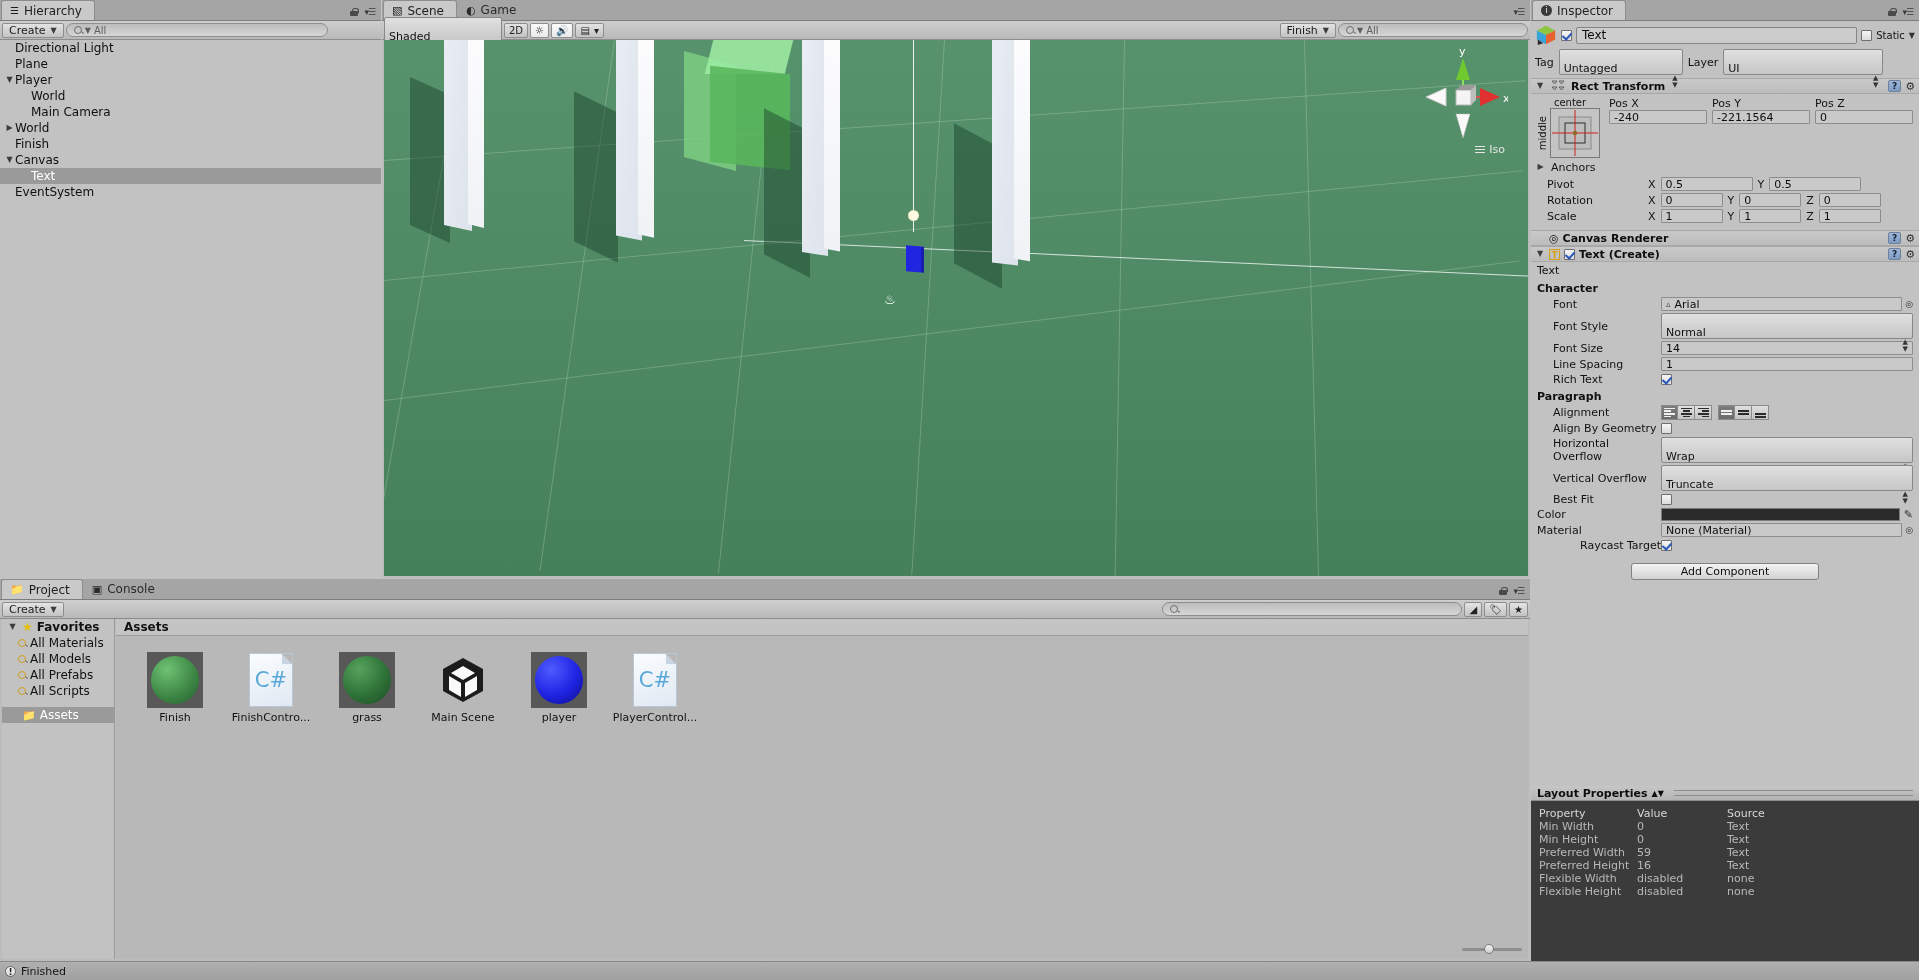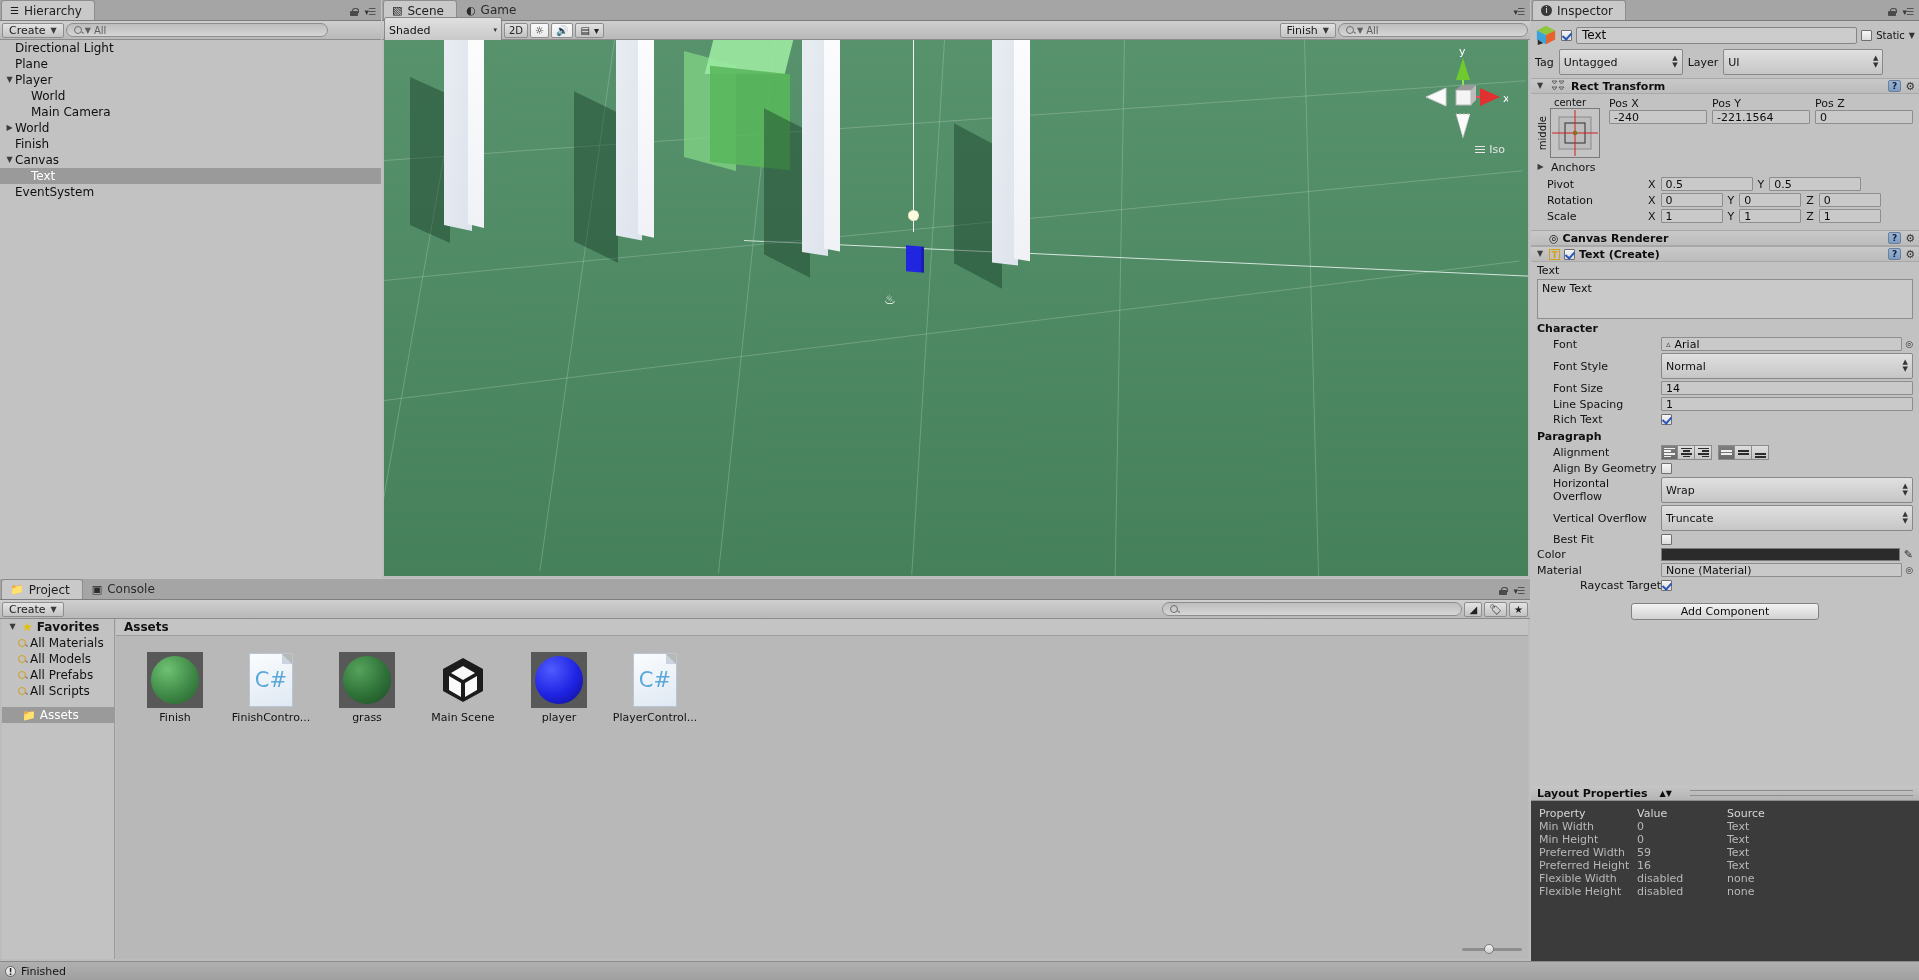--- a/index.html
+++ b/index.html
@@ -160,22 +160,23 @@
   }
   .namefield {
     flex:1; height:17px; background:#ccc; border:1px solid #858585; border-radius:2px;
     display:flex; align-items:center; padding:0 5px; font-size:12px; color:#0c0c0c;
   }
   .statictxt { font-size:10px; color:#121212; }
   .row { display:flex; align-items:center; gap:5px; padding:1px 4px; }
   .lbl { font-size:11px; color:#121212; }
   .dd {
     height:15px; background:linear-gradient(#e0e0e0,#c6c6c6); border:1px solid #888;
-    border-radius:2px; display:flex; align-items:center; padding:12px 4px; font-size:11px; color:#111;
+    border-radius:2px; display:flex; align-items:flex-start; padding:12px 4px; font-size:11px; color:#111;
     position:relative;
+    flex-direction:column;
   }
   .dd .updown { margin-left:auto; font-size:7px; line-height:7px; color:#333; text-align:center; }
   .comp-header {
     height:16px; display:flex; align-items:center; gap:4px;
     background:linear-gradient(#c9c9c9,#bcbcbc);
     border-top:1px solid #a8a8a8; border-bottom:1px solid #a8a8a8;
     padding:0 4px; font-weight:bold; font-size:11px; color:#0d0d0d;
   }
   .comp-header .tri { width:10px; }
   .helpico { width:13px;height:12px;border:1px solid #6d7f99; border-radius:2px;
@@ -210,21 +211,21 @@
   .addcomp {
     margin:10px auto 0 auto; width:188px; height:17px;
     background:linear-gradient(#f3f3f3,#d2d2d2); border:1px solid #828282; border-radius:3px;
     display:flex; align-items:center; justify-content:center; font-size:11px; color:#0d0d0d;
   }
 
   
   .layoutprops { position:absolute; left:0; right:0; bottom:0; height:175px; background:#3b3b3b; color:#b8b8b8; }
   .lp-head {
     height:15px; background:linear-gradient(#c6c6c6,#b4b4b4); border-bottom:1px solid #8d8d8d;
-    display:flex; align-items:center; gap:12px; padding-left:6px; font-size:11px; font-weight:bold; color:#0d0d0d;
+    display:flex; align-items:center; gap:4px; padding-left:6px; font-size:11px; font-weight:bold; color:#0d0d0d;
   }
   .lp-head .lines { flex:1; height:6px; border-top:1px solid #8d8d8d; border-bottom:1px solid #8d8d8d; margin:0 6px; }
   .lp-table { padding:6px 8px 0 8px; font-size:11px; }
   .lp-row { display:flex; height:13px; align-items:center; }
   .lp-row.head { color:#d6d6d6; font-weight:normal; }
   .lp-c1 { width:98px; }
   .lp-c2 { width:90px; }
   .lp-note { padding:10px 8px 0 8px; font-size:11px; color:#c4c4c4; }
 
   
@@ -708,23 +709,20 @@
         <span style="display:inline-block;width:11px;height:11px;border:1px solid #d4a017;color:#d4a017;font-size:9px;line-height:10px;text-align:center;">T</span>
         <span class="cb on"></span>
         <span>Text (Create)</span>
         <span style="margin-left:auto;display:flex;gap:4px;align-items:center;">
           <span class="helpico">?</span>
           <span class="gearico">⚙</span>
         </span>
       </div>
 
       <div style="font-size:11px; color:#121212; padding:2px 0 2px 6px;">Text</div>
-      <div class="textarea">
-        <span>New Text</span>
-      </div>
 
       <div class="sect-title">Character</div>
 
       <div class="prop-row">
         <span class="fieldlabel">Font</span>
         <div class="numfield" style="flex:1;gap:4px;">
           <span style="font-size:9px;color:#444;">▵</span>
           <span>Arial</span>
         </div>
         <span style="font-size:9px;margin-left:3px;color:#333;">◎</span>
@@ -817,21 +815,21 @@
       <div class="prop-row">
         <span class="fieldlabel">Horizontal Overflow</span>
         <div class="dd" style="flex:1;">
           <span>Wrap</span>
           <span class="updown">▲<br>▼</span>
         </div>
       </div>
 
       <div class="prop-row">
         <span class="fieldlabel">Vertical Overflow</span>
-        <div class="dd" style="flex:1;gap:32px;">
+        <div class="dd" style="flex:1;">
           <span>Truncate</span>
           <span class="updown">▲<br>▼</span>
         </div>
       </div>
 
       <div class="prop-row">
         <span class="fieldlabel">Best Fit</span>
         <span class="cb"></span>
       </div>
 

